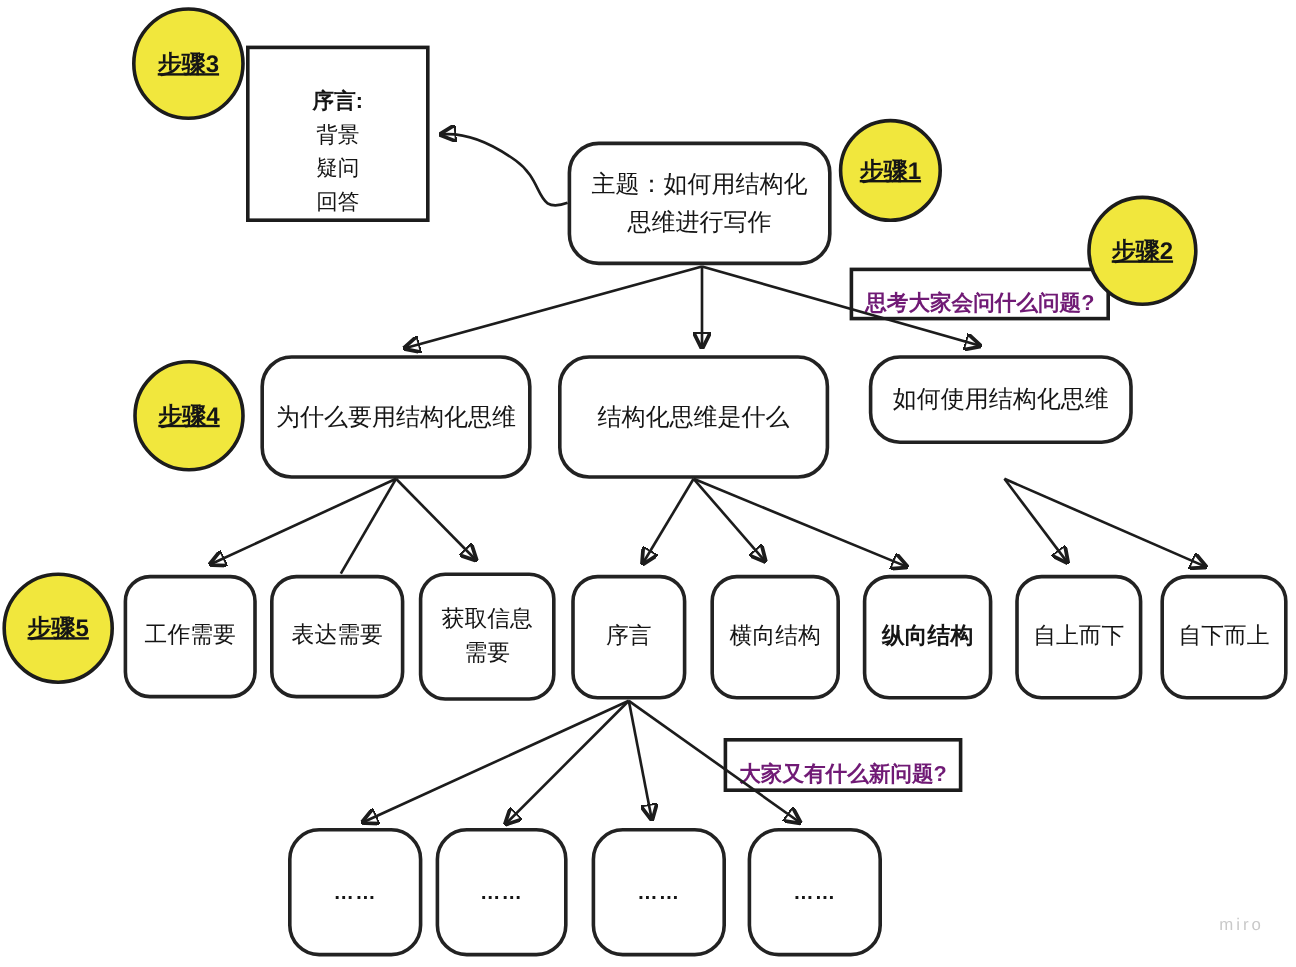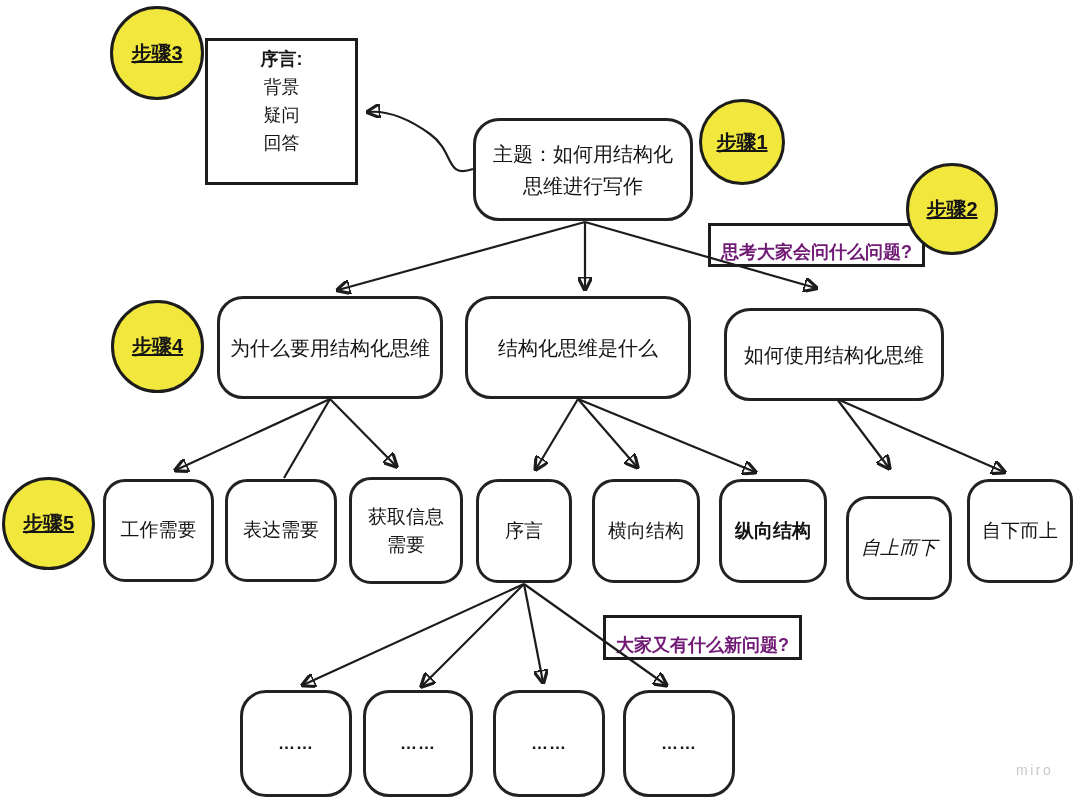--- a/index.html
+++ b/index.html
@@ -23,21 +23,21 @@
     display:flex; flex-direction:column; align-items:center; justify-content:center;
     text-align:center; font-size:20px; line-height:1.6;
     box-sizing:border-box; z-index:1;
   }
   .node.small { font-size:19px; border-radius:22px; }
   .node.dots  { font-size:17px; font-weight:700; letter-spacing:1px; }
   .rect-plain {
     position:absolute; background:#ffffff;
     border:3.5px solid #1c1c1c; box-sizing:border-box;
     text-align:center; font-size:18px; line-height:28px;
-    padding-top:4px; z-index:1;
+    padding-top:29px; z-index:1;
   }
   .rect-plain .title { font-weight:700; }
   .annotation {
     position:absolute; background:#ffffff;
     border:3.5px solid #1c1c1c; box-sizing:border-box;
     color:#701a75; font-size:18px; font-weight:600;
     display:flex; align-items:flex-end; justify-content:center;
     z-index:1;
   }
   svg.arrows { position:absolute; left:0; top:0; z-index:3; pointer-events:none; }
@@ -67,21 +67,21 @@
 <div class="node" style="left:473px; top:118px; width:220px; height:103px; padding:0 8px;">
   <span>主题：如何用结构化思维进行写作</span>
 </div>
 
 <div class="node" style="left:217px; top:296px; width:226px; height:103px;">
   <span>为什么要用结构化思维</span>
 </div>
 <div class="node" style="left:465px; top:296px; width:226px; height:103px;">
   <span>结构化思维是什么</span>
 </div>
-<div class="node" style="left:724px; top:308px; width:220px; height:93px;justify-content:center;">
+<div class="node" style="left:724px; top:296px; width:220px; height:74px;justify-content:center;">
   <span>如何使用结构化思维</span>
 </div>
 
 <div class="node small" style="left:103px; top:479px; width:111px; height:103px;">
   <span>工作需要</span>
 </div>
 <div class="node small" style="left:225px; top:479px; width:112px; height:103px;">
   <span>表达需要</span>
 </div>
 <div class="node small" style="left:349px; top:477px; width:114px; height:107px; padding:6px 10px; line-height:1.45;">
@@ -89,21 +89,21 @@
 </div>
 <div class="node small" style="left:476px; top:479px; width:96px; height:104px;">
   <span>序言</span>
 </div>
 <div class="node small" style="left:592px; top:479px; width:108px; height:104px;">
   <span>横向结构</span>
 </div>
 <div class="node small" style="left:719px; top:479px; width:108px; height:104px;font-weight:bold;">
   <span>纵向结构</span>
 </div>
-<div class="node small" style="left:846px; top:496px; width:106px; height:104px;font-style:italic;">
+<div class="node small" style="left:846px; top:479px; width:106px; height:104px;">
   <span>自上而下</span>
 </div>
 <div class="node small" style="left:967px; top:479px; width:106px; height:104px;">
   <span>自下而上</span>
 </div>
 
 <div class="node dots" style="left:240px; top:690px; width:112px; height:107px;">
   <span>……</span>
 </div>
 <div class="node dots" style="left:363px; top:690px; width:110px; height:107px;">

